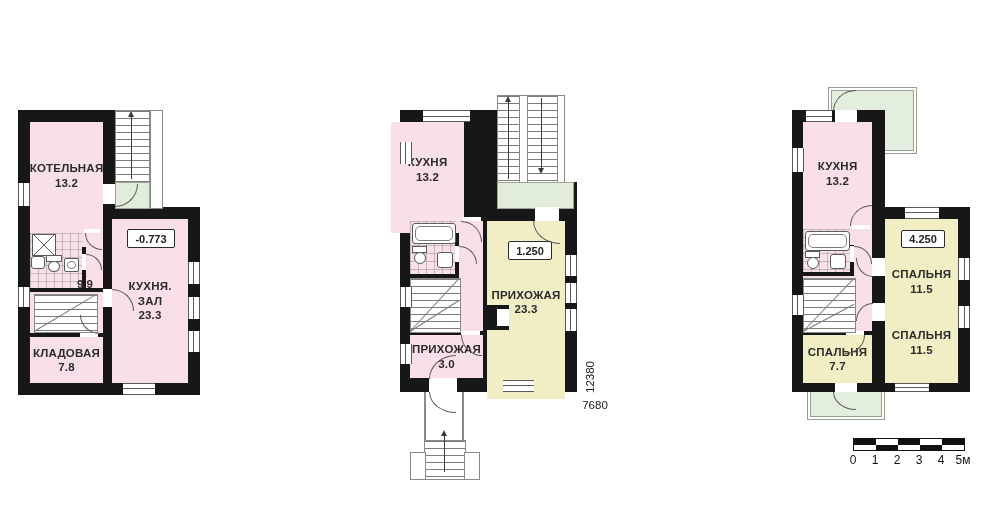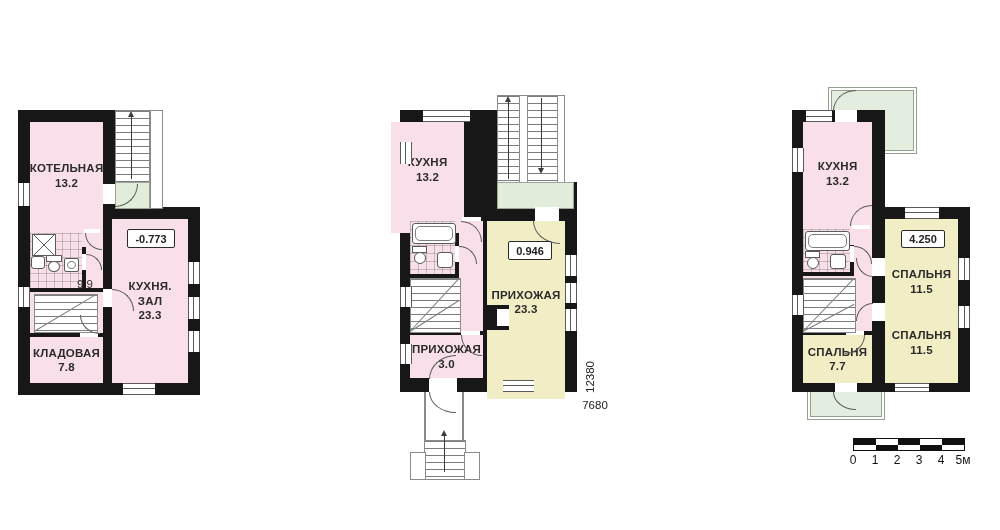--- a/index.html
+++ b/index.html
@@ -7,21 +7,21 @@
          font-family:"Liberation Sans",sans-serif;}
   .wall{position:absolute;background:#171717;z-index:1}
   .room{position:absolute;z-index:2;display:flex;flex-direction:column;align-items:center;
         justify-content:center;text-align:center}
   .pink{background:#f8dfe9}
   .yellow{background:#f1eec5}
   .tiles{background-image:
       repeating-linear-gradient(to right,rgba(80,80,80,.28) 0 1px,transparent 1px 8px),
       repeating-linear-gradient(to bottom,rgba(80,80,80,.28) 0 1px,transparent 1px 8px)}
   .rl{font-size:11.5px;font-weight:bold;color:#2b2b2b;line-height:1.25;letter-spacing:.2px}
-  .lbl{position:absolute;z-index:6;font-size:11.5px;font-weight:normal;color:#2b2b2b;
+  .lbl{position:absolute;z-index:6;font-size:11.5px;font-weight:bold;color:#2b2b2b;
        text-align:center;line-height:1.25}
   .window{position:absolute;z-index:4}
   .win-v{width:12px;background:linear-gradient(to right,#5a5a5a 0 1px,#fff 1px 5.5px,#5a5a5a 5.5px 6.5px,#fff 6.5px 11px,#5a5a5a 11px 12px)}
   .win-h{height:12px;background:linear-gradient(to bottom,#5a5a5a 0 1px,#fff 1px 5.5px,#5a5a5a 5.5px 6.5px,#fff 6.5px 11px,#5a5a5a 11px 12px)}
   .win-h9{height:9px;background:linear-gradient(to bottom,#5a5a5a 0 1px,#fff 1px 4px,#5a5a5a 4px 5px,#fff 5px 8px,#5a5a5a 8px 9px)}
   .gap{position:absolute;background:#fff;z-index:3}
   .stairsV{position:absolute;background-color:#fff;border:1px solid #8a8a8a;z-index:3;
       background-image:repeating-linear-gradient(to bottom,#7d7d7d 0 1px,transparent 1px 7px)}
   .thin{position:absolute;background:#fff;border:1px solid #8a8a8a;z-index:3}
   .green{position:absolute;background:#e1ecda;border:1px solid #9aa596;z-index:3}
@@ -146,21 +146,21 @@
     <div class="room pink" style="left:459px;top:221px;width:24px;height:57px"></div>
     <div class="room pink" style="left:410px;top:278px;width:73px;height:53px"></div>
     <div class="room pink" style="left:410px;top:335px;width:73px;height:43px">
       <div class="rl">ПРИХОЖАЯ</div>
       <div class="rl">3.0</div>
     </div>
     <div class="room yellow" style="left:487px;top:221px;width:78px;height:162px;padding-bottom:16px">
       <div class="rl">ПРИХОЖАЯ</div>
       <div class="rl">23.3</div>
     </div>
-    <div class="levelbox" style="left:508px;top:241px;width:42px;height:17px">0.946</div>
+    <div class="levelbox" style="left:508px;top:241px;width:42px;height:17px">1.250</div>
 
     <div class="wall" style="left:483px;top:305px;width:26px;height:25px;z-index:4"></div>
     <div class="gap" style="left:497px;top:309px;width:12px;height:17px;z-index:5"></div>
 
     <div class="gap" style="left:462px;top:217px;width:19px;height:4px"></div>
     <div class="arc tr" style="left:461px;top:221px;width:20px;height:20px"></div>
     <div class="gap" style="left:455px;top:246px;width:4px;height:16px"></div>
     <div class="arc tr" style="left:459px;top:246px;width:17px;height:17px"></div>
     <div class="gap" style="left:461px;top:331px;width:19px;height:4px"></div>
     <div class="arc bl" style="left:461px;top:335px;width:20px;height:20px"></div>

